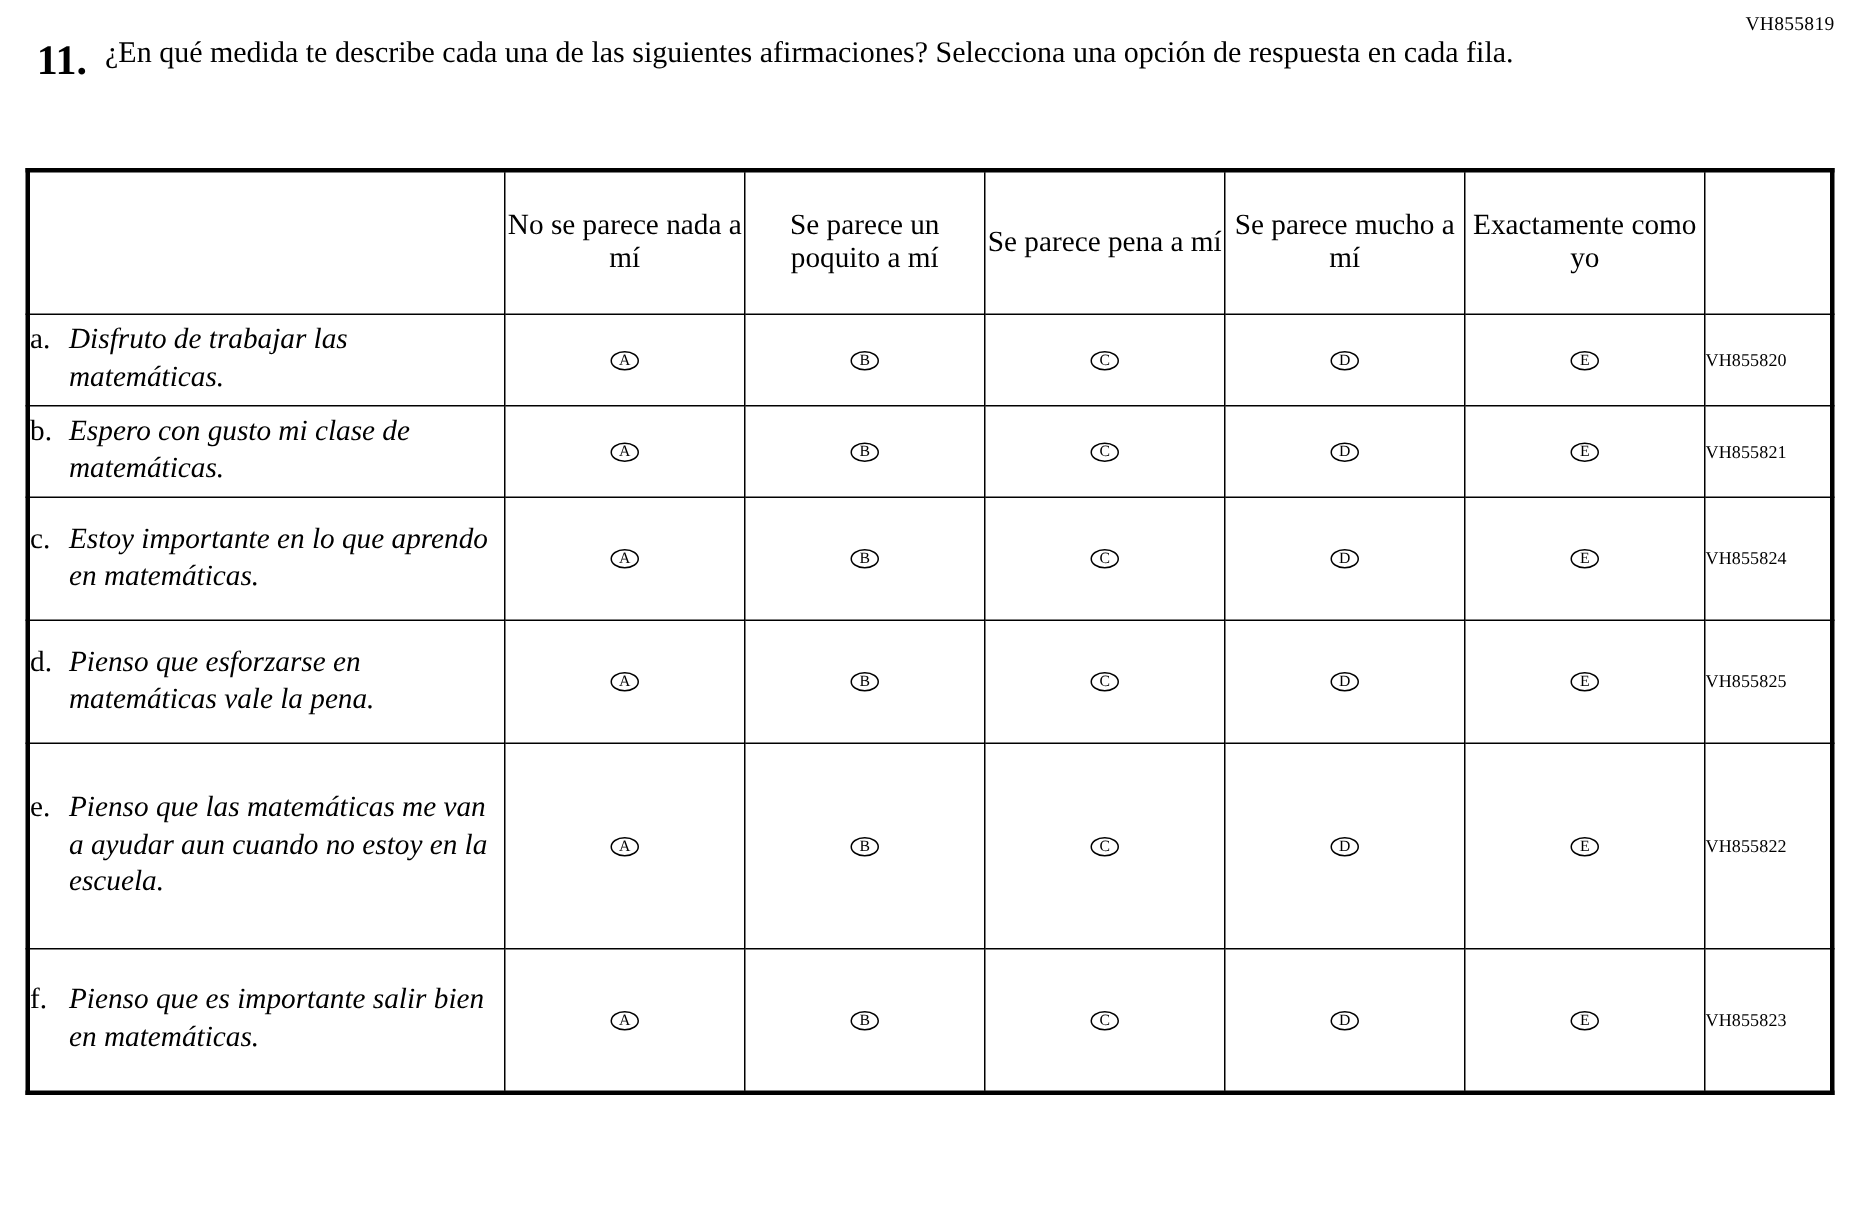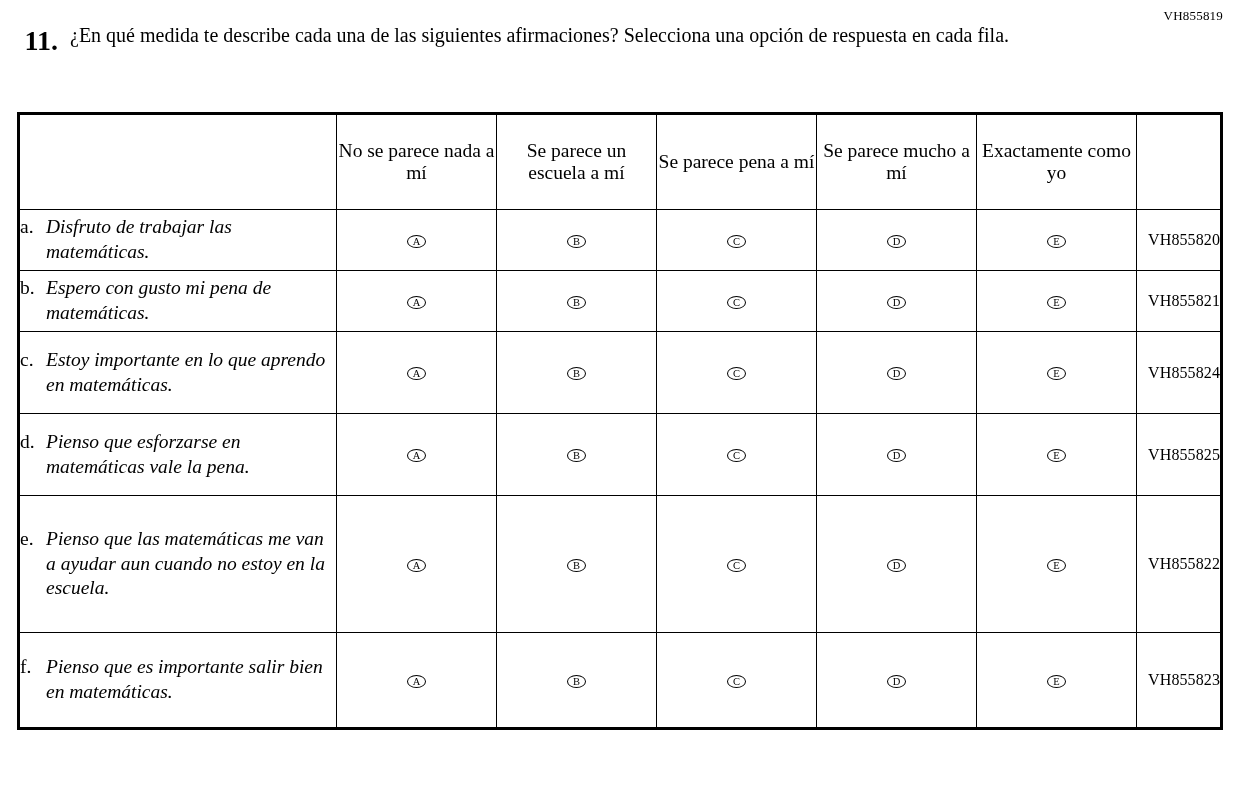--- a/index.html
+++ b/index.html
@@ -118,22 +118,22 @@
     line-height: 12px;
     border: 1.3px solid #000000;
     border-radius: 50%;
     font-size: 10.5px;
     font-family: "Liberation Serif", serif;
     text-align: center;
     vertical-align: middle;
     box-sizing: border-box;
   }
   .code-cell {
-    text-align: right;
-    font-size: 16px;
+    text-align: left;
+    font-size: 12px;
     font-family: "Liberation Serif", serif;
     padding: 0 3px;
     letter-spacing: 0.1px;
   }
   
   tr.r0 td { height: 60px; }
   tr.r1 td { height: 60px; }
   tr.r2 td { height: 81px; }
   tr.r3 td { height: 81px; }
   tr.r4 td { height: 136px; }
@@ -158,21 +158,21 @@
       <col class="c-opt">
       <col class="c-opt">
       <col class="c-opt">
       <col class="c-opt">
       <col class="c-code">
     </colgroup>
     <thead>
       <tr>
         <th class="blank-left"></th>
         <th>No se parece nada a mí</th>
-        <th>Se parece un escuela a mí</th>
+        <th>Se parece un poquito a mí</th>
         <th>Se parece pena a mí</th>
         <th>Se parece mucho a mí</th>
         <th>Exactamente como yo</th>
         <th class="blank-right"></th>
       </tr>
     </thead>
     <tbody>
       <tr class="r0">
         <td class="stem-cell">
           <div class="stem-inner">
@@ -184,21 +184,21 @@
         <td class="opt-cell"><span class="bubble">B</span></td>
         <td class="opt-cell"><span class="bubble">C</span></td>
         <td class="opt-cell"><span class="bubble">D</span></td>
         <td class="opt-cell"><span class="bubble">E</span></td>
         <td class="code-cell">VH855820</td>
       </tr>
       <tr class="r1">
         <td class="stem-cell">
           <div class="stem-inner">
             <span class="stem-letter">b.</span>
-            <span class="stem-text">Espero con gusto mi pena de matemáticas.</span>
+            <span class="stem-text">Espero con gusto mi clase de matemáticas.</span>
           </div>
         </td>
         <td class="opt-cell"><span class="bubble">A</span></td>
         <td class="opt-cell"><span class="bubble">B</span></td>
         <td class="opt-cell"><span class="bubble">C</span></td>
         <td class="opt-cell"><span class="bubble">D</span></td>
         <td class="opt-cell"><span class="bubble">E</span></td>
         <td class="code-cell">VH855821</td>
       </tr>
       <tr class="r2">

